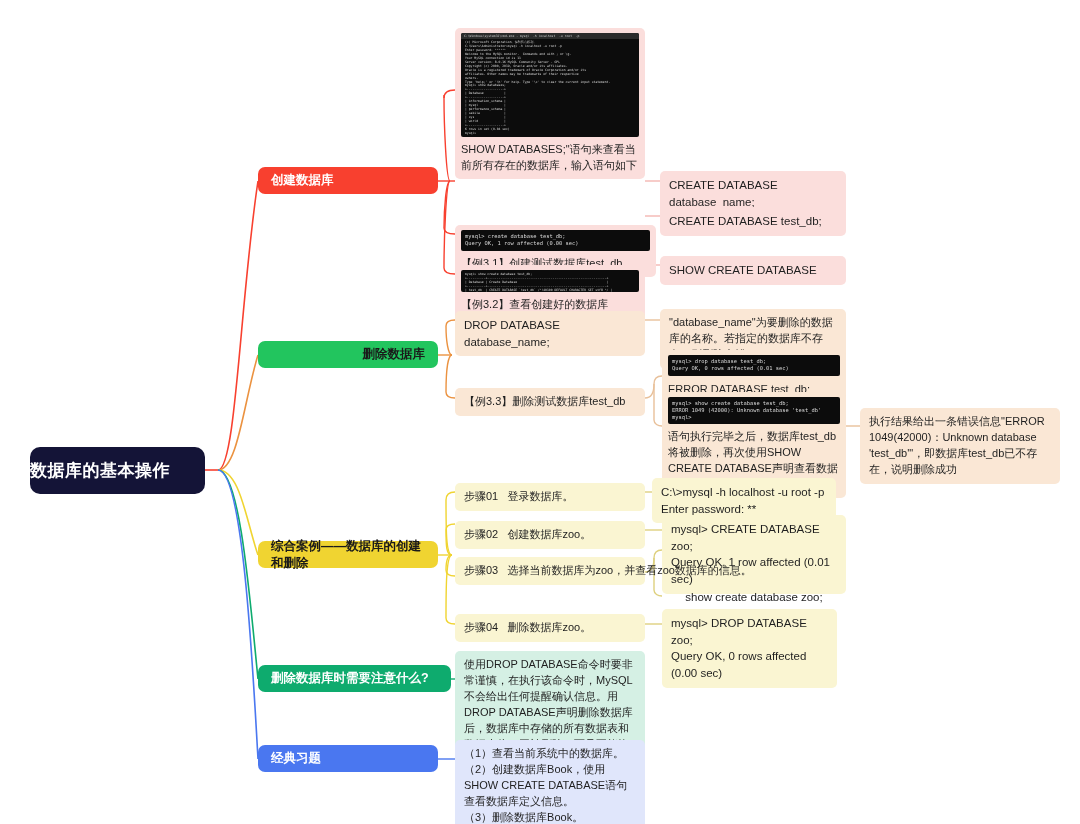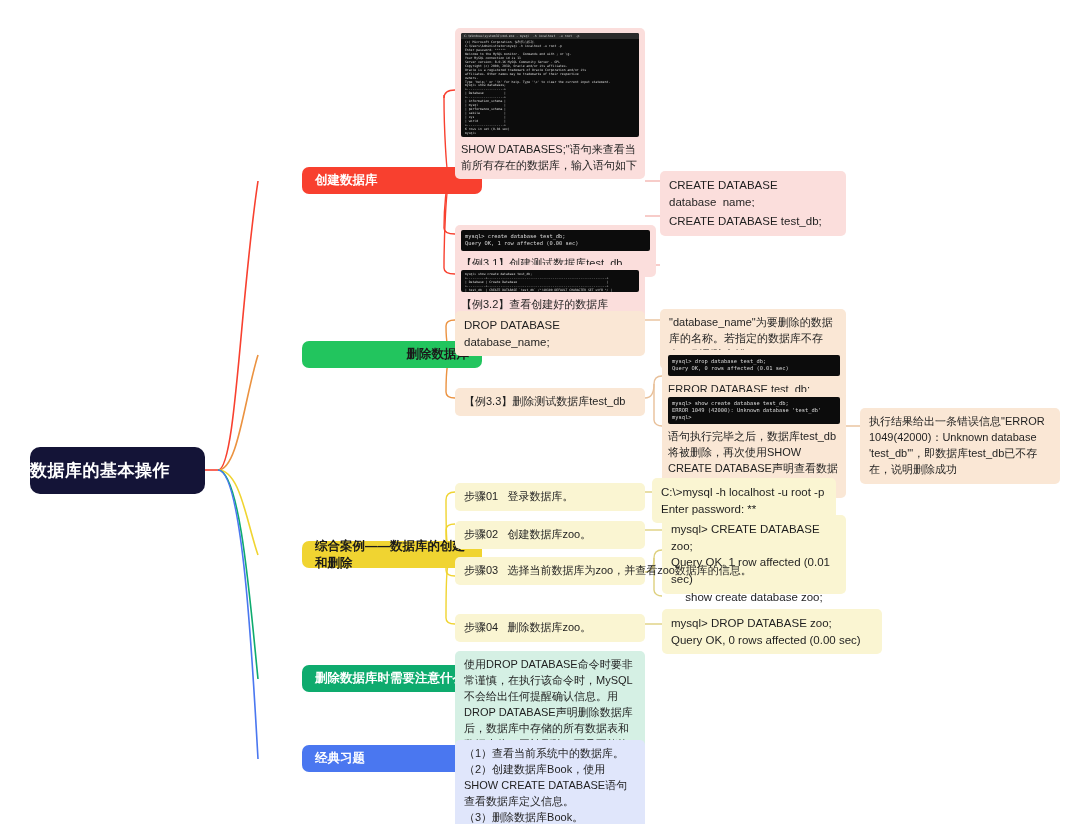--- a/index.html
+++ b/index.html
@@ -21,21 +21,20 @@
     background: #141437; border-radius: 10px;
     display: flex; align-items: center; 
     color: #ffffff; font-size: 17px; font-weight: bold; letter-spacing: .5px;
   }
 
   
   .topic {
     border-radius: 7px; display: flex; align-items: center;
     padding: 0 13px; font-size: 12.5px; font-weight: bold;
     height: 27px;
-    margin-left: 44px;
   }
   .t-create { left: 258px; top: 167px; width: 180px; background: #f8402f; color:#fff; }
   .t-drop   { left: 258px; top: 341px; width: 180px; background: #22c55e; color:#1a1a1a;justify-content:flex-end; }
   .t-case   { left: 258px; top: 541px; width: 180px; background: #f0d431; color:#1a1a1a; }
   .t-note   { left: 258px; top: 665px; width: 193px; background: #0eab6e; color:#fff; }
   .t-exer   { left: 258px; top: 745px; width: 180px; background: #4a77f0; color:#fff; }
 
   
   .card {
     border-radius: 5px; padding: 6px 9px;
@@ -193,20 +192,23 @@
       <div id="term-ex2">
           <div class="line">mysql&gt; show create database test_db;</div>
           <div class="line">+----------+----------------------------------------------------------------+</div>
           <div class="line">| Database | Create Database                                                |</div>
           <div class="line">+----------+----------------------------------------------------------------+</div>
           <div class="line">| test_db  | CREATE DATABASE `test_db` /*!40100 DEFAULT CHARACTER SET utf8 */ |</div>
         </div>
     </div>
     <div class="cap" style="margin-top:5px;">【例3.2】查看创建好的数据库test_db的定义</div>
   </div>
+  <div class="node card c-red wide-en" style="left:660px; top:256px; width:186px;">
+    <span>SHOW CREATE DATABASE</span>
+  </div>
 
   <div class="node topic t-drop">
     <span>删除数据库</span>
   </div>
 
   <div class="node card c-orange wide-en" style="left:455px; top:311px; width:190px;">
     <span>DROP DATABASE database_name;</span>
   </div>
   <div class="node card c-orange" style="left:660px; top:309px; width:186px;">
     <span>"database_name"为要删除的数据库的名称。若指定的数据库不存在，则删除出错</span>
@@ -270,21 +272,21 @@
   </div>
   <div class="node card c-plain wide-en" style="left:662px; top:583px; width:184px;text-align:center;">
     <div id="case-code-2b">
         <div>show create database zoo;</div>
       </div>
   </div>
 
   <div class="node card c-yellow" style="left:455px; top:614px; width:190px;">
     <span class="step-label">步骤04   删除数据库zoo。</span>
   </div>
-  <div class="node card c-yellow wide-en" style="left:662px; top:609px; width:220px;">
+  <div class="node card c-yellow wide-en" style="left:662px; top:609px; width:175px;">
     <div id="case-code-3">
         <div>mysql&gt; DROP DATABASE zoo;</div>
         <div>Query OK, 0 rows affected (0.00 sec)</div>
       </div>
   </div>
 
   <div class="node topic t-note">
     <span>删除数据库时需要注意什么?</span>
   </div>
   <div class="node card c-green" style="left:455px; top:651px; width:190px;">

